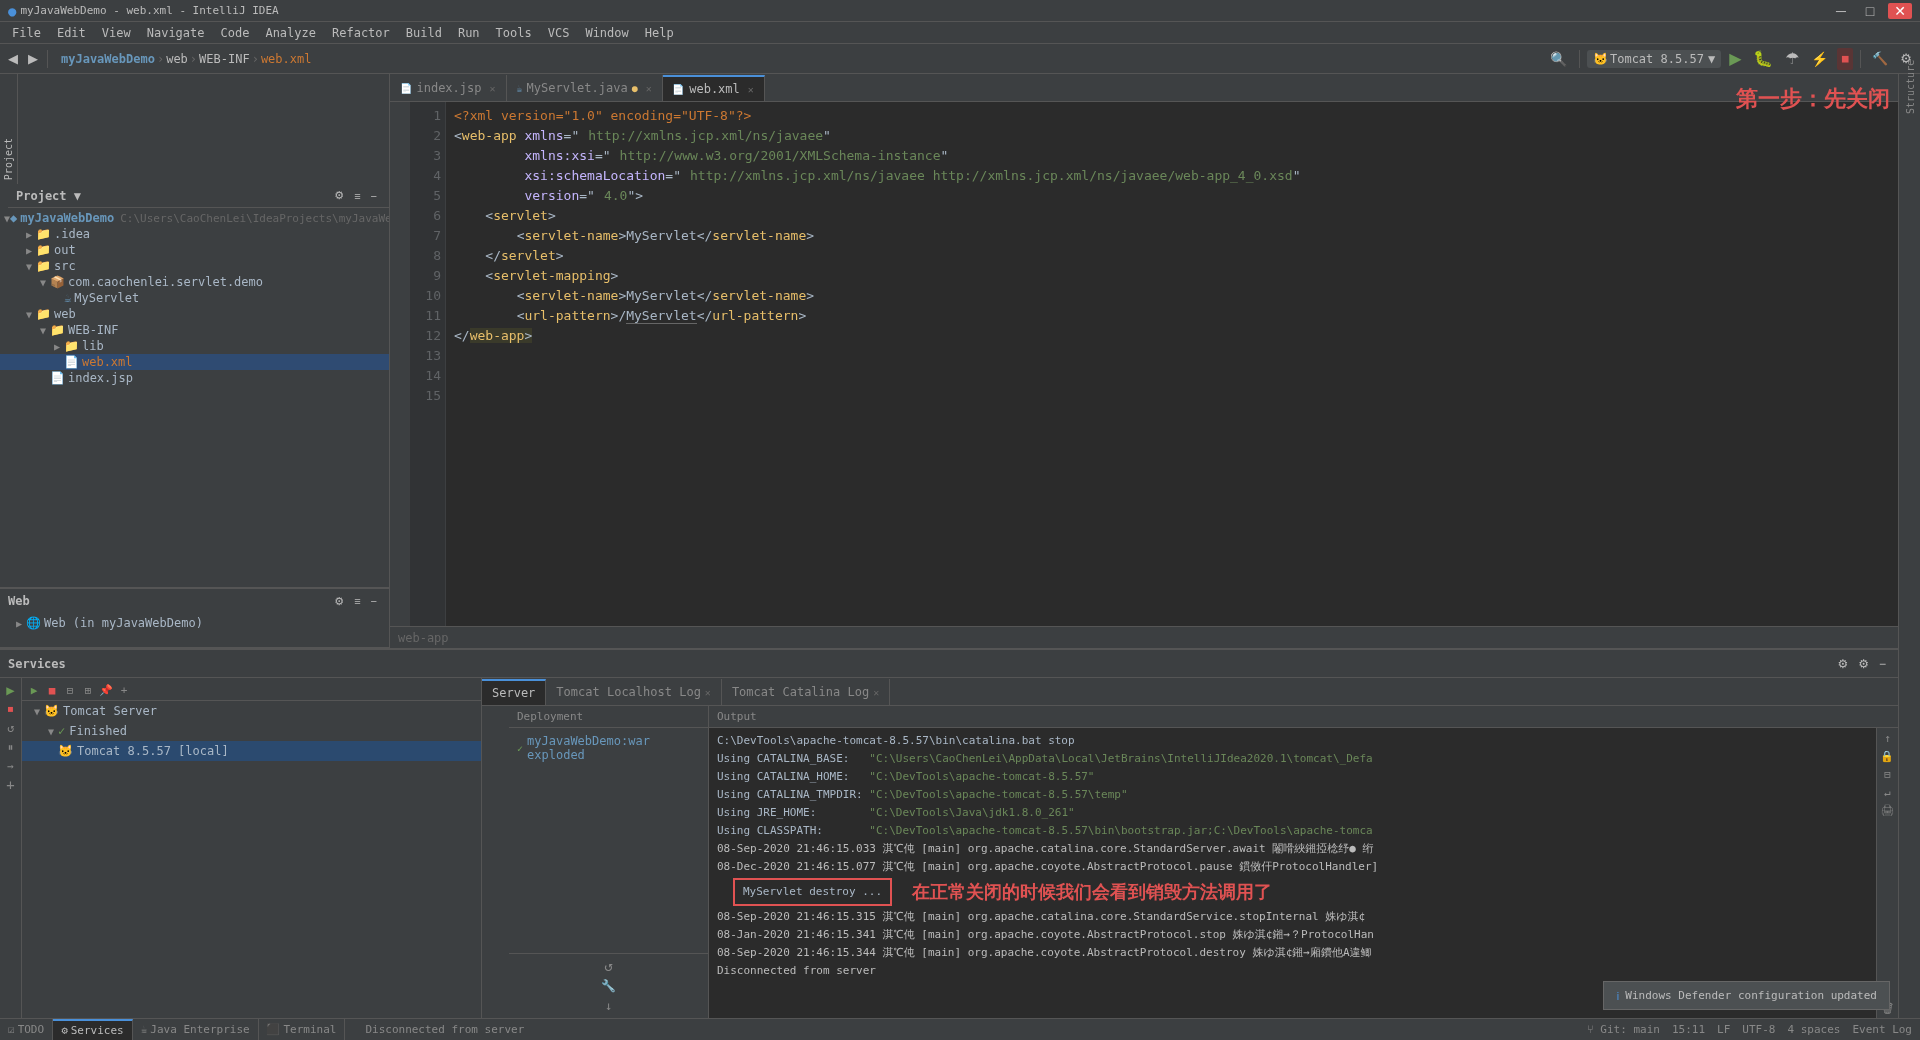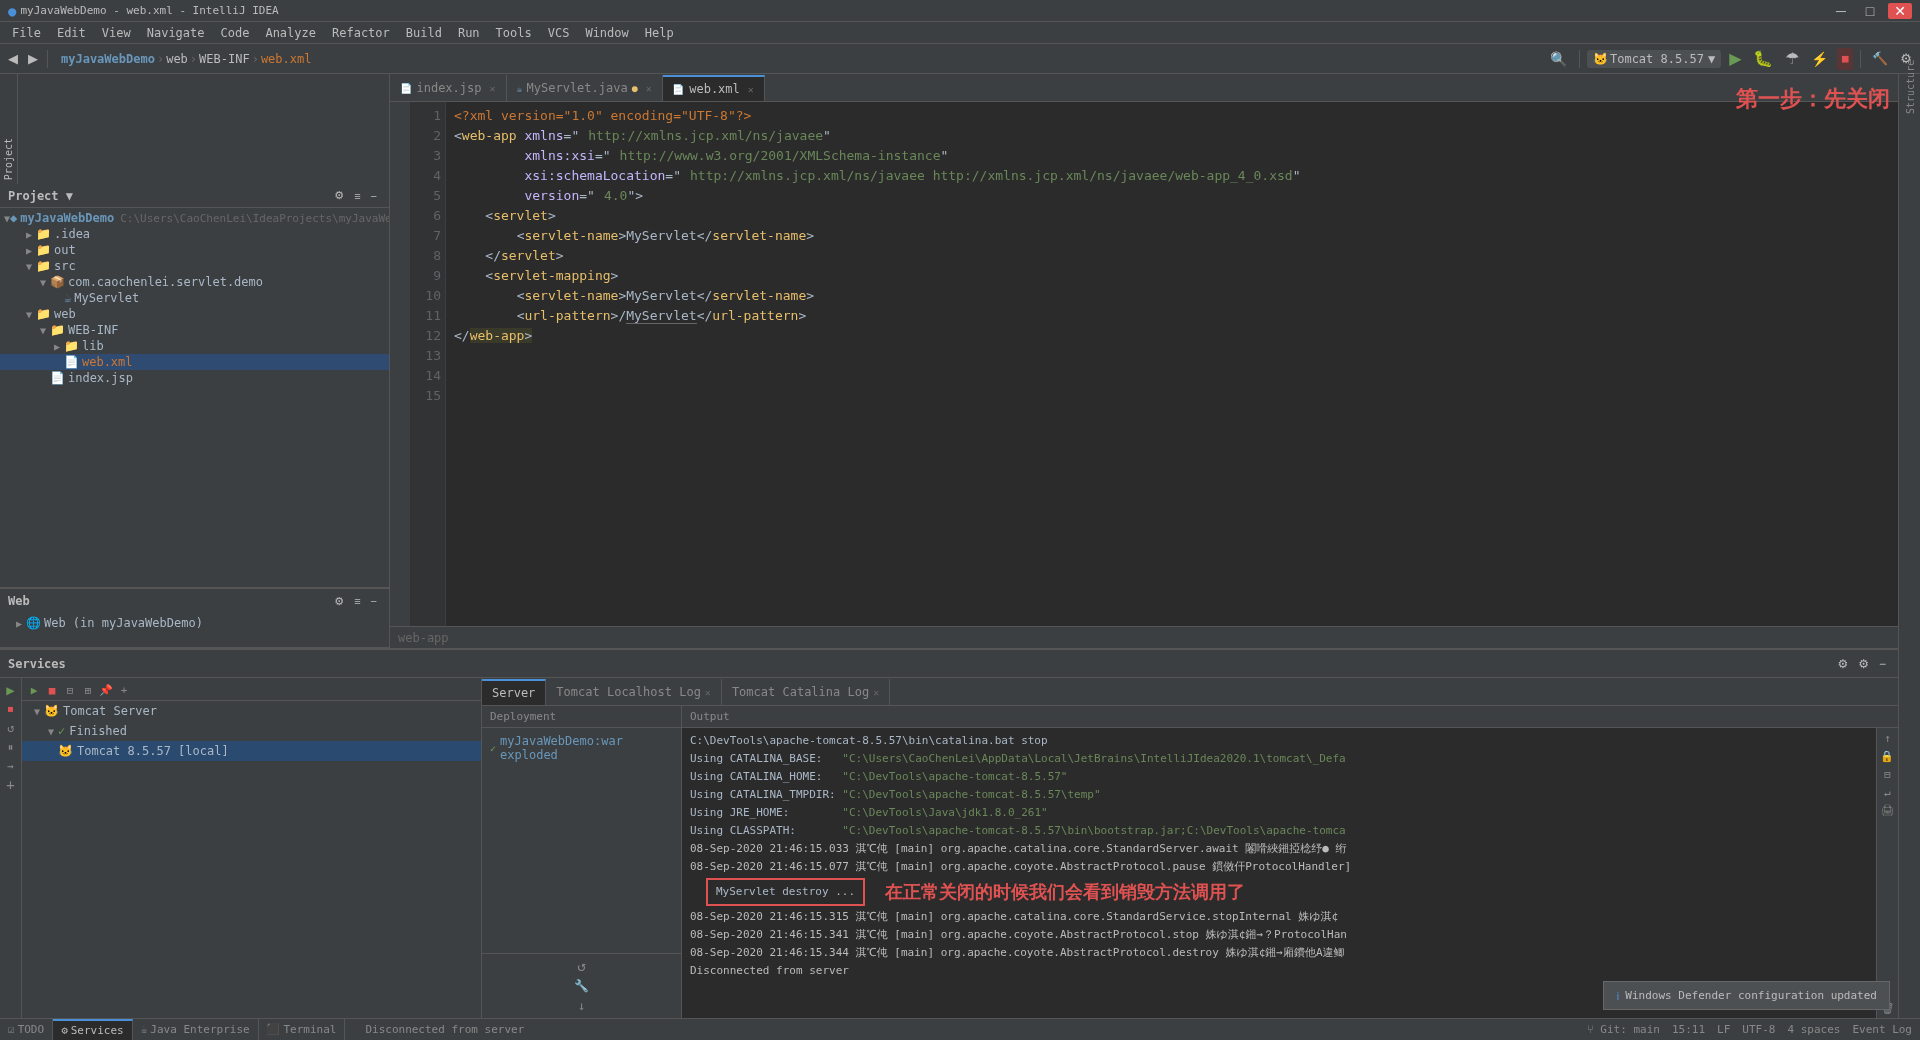--- a/index.html
+++ b/index.html
@@ -23,21 +23,21 @@
     .toolbar-separator { width: 1px; height: 18px; background: #555; margin: 0 3px; }
     .breadcrumb-area { display: flex; align-items: center; gap: 2px; font-size: 12px; color: #bbb; margin-left: 8px; }
     .breadcrumb-sep { color: #666; }
 
     
     #main-layout { display: flex; height: calc(1040px - 22px - 22px - 30px - 22px); }
 
     
     #left-sidebar { width: 390px; background: #3c3f41; border-right: 1px solid #555; display: flex; flex-direction: column; }
     #project-panel { flex: 1; display: flex; flex-direction: column; border-bottom: 1px solid #555; }
-    #project-header { height: 24px; background: #3c3f41; display: flex; align-items: center; justify-content: space-between; padding: 0 8px; border-bottom: 1px solid #555; }
+    #project-header { height: 24px; background: #3c3f41; display: flex; align-items: center; justify-content: space-between; padding: 0 8px; border-bottom: 1px solid #555; margin-left: 8px; }
     #project-header-left { display: flex; align-items: center; gap: 4px; font-size: 12px; color: #bbb; }
     #project-header-right { display: flex; gap: 2px; }
     #project-tree { flex: 1; overflow-y: auto; padding: 2px 0; background: #3c3f41; }
     .tree-item { display: flex; align-items: center; padding: 1px 4px; cursor: pointer; font-size: 12px; white-space: nowrap; }
     .tree-item.selected { background: #0d6efd44; }
     .tree-item .indent { display: inline-block; }
     .tree-item .expand-icon { width: 14px; text-align: center; font-size: 10px; color: #888; }
     .tree-item .file-icon { margin-right: 3px; }
     .icon-folder { color: #e8bf6a; }
     .icon-java { color: #6897bb; }
@@ -73,21 +73,21 @@
     #services-content { flex: 1; display: flex; overflow: hidden; }
     #services-tree { width: 480px; background: #3c3f41; border-right: 1px solid #555; overflow-y: auto; padding: 2px 0; }
     #services-toolbar { width: 22px; background: #3c3f41; border-right: 1px solid #555; display: flex; flex-direction: column; align-items: center; padding: 4px 0; gap: 4px; }
 
     
     #server-detail { flex: 1; display: flex; flex-direction: column; }
     #server-tabs { height: 28px; background: #3c3f41; display: flex; align-items: flex-end; border-bottom: 1px solid #555; }
     .server-tab { height: 26px; padding: 0 10px; display: flex; align-items: center; font-size: 12px; color: #888; cursor: pointer; border-right: 1px solid #555; gap: 4px; }
     .server-tab.active { color: #bbb; border-top: 2px solid #4a90d9; background: #2b2b2b; }
     #server-content { flex: 1; display: flex; overflow: hidden; }
-    #deployment-panel { width: 200px; border-right: 1px solid #555; display: flex; flex-direction: column; }
+    #deployment-panel { width: 200px; border-right: 1px solid #555; display: flex; flex-direction: column; margin-left: 27px; }
     #deployment-header { height: 22px; display: flex; align-items: center; padding: 0 8px; font-size: 11px; color: #888; border-bottom: 1px solid #555; }
     #deployment-list { flex: 1; overflow: auto; padding: 4px; }
     .deployment-item { display: flex; align-items: center; gap: 4px; padding: 2px 4px; font-size: 12px; color: #6897bb; cursor: pointer; }
     #output-panel { flex: 1; display: flex; flex-direction: column; }
     #output-header { height: 22px; display: flex; align-items: center; padding: 0 8px; font-size: 11px; color: #888; border-bottom: 1px solid #555; }
     #output-content { flex: 1; overflow: auto; padding: 4px 8px; font-size: 11px; line-height: 18px; background: #2b2b2b; }
     .output-line { white-space: pre-wrap; word-break: break-all; }
     .output-cmd { color: #a9b7c6; }
     .output-warn { color: #bbb; }
 
@@ -459,28 +459,28 @@
           </div>
           <div style="flex:1;display:flex;overflow:hidden;">
             <div id="output-content" style="flex:1;overflow:auto;padding:4px 8px;font-size:11px;line-height:18px;background:#2b2b2b;">
               <div class="output-line output-cmd">C:\DevTools\apache-tomcat-8.5.57\bin\catalina.bat stop</div>
               <div class="output-line">Using CATALINA_BASE:   <span style="color:#6a8759;">"C:\Users\CaoChenLei\AppData\Local\JetBrains\IntelliJIdea2020.1\tomcat\_Defa</span></div>
               <div class="output-line">Using CATALINA_HOME:   <span style="color:#6a8759;">"C:\DevTools\apache-tomcat-8.5.57"</span></div>
               <div class="output-line">Using CATALINA_TMPDIR: <span style="color:#6a8759;">"C:\DevTools\apache-tomcat-8.5.57\temp"</span></div>
               <div class="output-line">Using JRE_HOME:        <span style="color:#6a8759;">"C:\DevTools\Java\jdk1.8.0_261"</span></div>
               <div class="output-line">Using CLASSPATH:       <span style="color:#6a8759;">"C:\DevTools\apache-tomcat-8.5.57\bin\bootstrap.jar;C:\DevTools\apache-tomca</span></div>
               <div class="output-line output-warn">08-Sep-2020 21:46:15.033 淇℃伅 [main] org.apache.catalina.core.StandardServer.await 闂嗗綊鎺掗棯纾● 绗</div>
-              <div class="output-line output-warn">08-Sep-2020 21:46:15.077 淇℃伅 [main] org.apache.coyote.AbstractProtocol.pause 鏆傚仠ProtocolHandler]</div>
+              <div class="output-line output-warn">08-Dec-2020 21:46:15.077 淇℃伅 [main] org.apache.coyote.AbstractProtocol.pause 鏆傚仠ProtocolHandler]</div>
 
               <div style="display:flex;align-items:center;gap:8px;margin:2px 16px;">
                 <span class="destroy-box">MyServlet destroy ...</span>
                 <span id="chinese-annotation2">在正常关闭的时候我们会看到销毁方法调用了</span>
               </div>
               <div class="output-line output-warn">08-Sep-2020 21:46:15.315 淇℃伅 [main] org.apache.catalina.core.StandardService.stopInternal 姝ゆ淇¢</div>
-              <div class="output-line output-warn">08-Sep-2020 21:46:15.341 淇℃伅 [main] org.apache.coyote.AbstractProtocol.stop 姝ゆ淇¢鎺→？ProtocolHan</div>
+              <div class="output-line output-warn">08-Jan-2020 21:46:15.341 淇℃伅 [main] org.apache.coyote.AbstractProtocol.stop 姝ゆ淇¢鎺→？ProtocolHan</div>
               <div class="output-line output-warn">08-Sep-2020 21:46:15.344 淇℃伅 [main] org.apache.coyote.AbstractProtocol.destroy 姝ゆ淇¢鎺→廂鐨他A違鲫</div>
               <div class="output-line output-warn">Disconnected from server</div>
               <div class="output-line"></div>
             </div>
 
             <div id="output-side-actions" style="width:22px;background:#3c3f41;border-left:1px solid #555;display:flex;flex-direction:column;align-items:center;padding:2px 0;gap:2px;">
               <div class="svc-toolbar-btn">↑</div>
               <div class="svc-toolbar-btn">🔒</div>
               <div class="svc-toolbar-btn">⊟</div>
               <div class="svc-toolbar-btn">↵</div>

